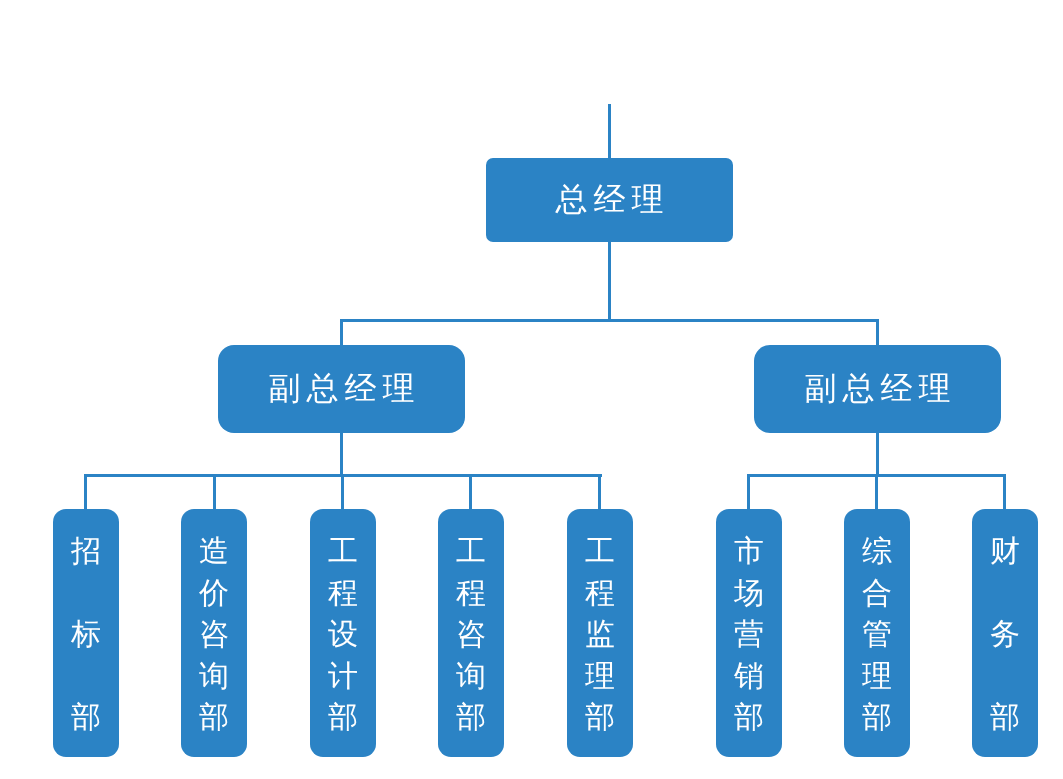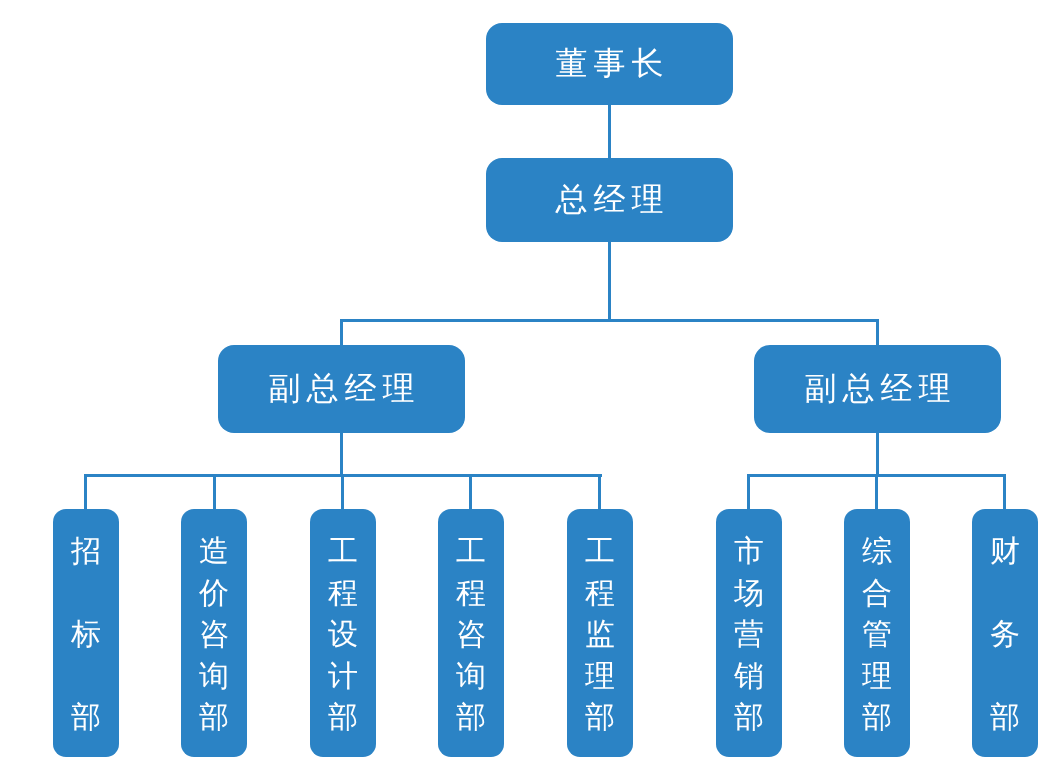--- a/index.html
+++ b/index.html
@@ -72,25 +72,22 @@
   <div class="line" style="left:341px; top:474px; width:3px; height:37px;"></div>
   <div class="line" style="left:469px; top:474px; width:3px; height:37px;"></div>
   <div class="line" style="left:598px; top:474px; width:3px; height:37px;"></div>
 
   <div class="line" style="left:876px; top:430px; width:3px; height:46px;"></div>
   <div class="line" style="left:747px; top:474px; width:259px; height:3px;"></div>
   <div class="line" style="left:747px; top:474px; width:3px; height:37px;"></div>
   <div class="line" style="left:875px; top:474px; width:3px; height:37px;"></div>
   <div class="line" style="left:1003px; top:474px; width:3px; height:37px;"></div>
 
-  <div class="node node-h" style="left:486px; top:23px; width:247px; height:82px;">
-    <span>董事长</span>
-  </div>
 
-  <div class="node node-h" style="left:486px; top:158px; width:247px; height:84px;">
+  <div class="node node-h" style="left:486px; top:158px; width:247px; height:84px;border-radius:7px;">
     <span>总经理</span>
   </div>
 
   <div class="node node-h" style="left:218px; top:345px; width:247px; height:88px;">
     <span>副总经理</span>
   </div>
   <div class="node node-h" style="left:754px; top:345px; width:247px; height:88px;">
     <span>副总经理</span>
   </div>
 

